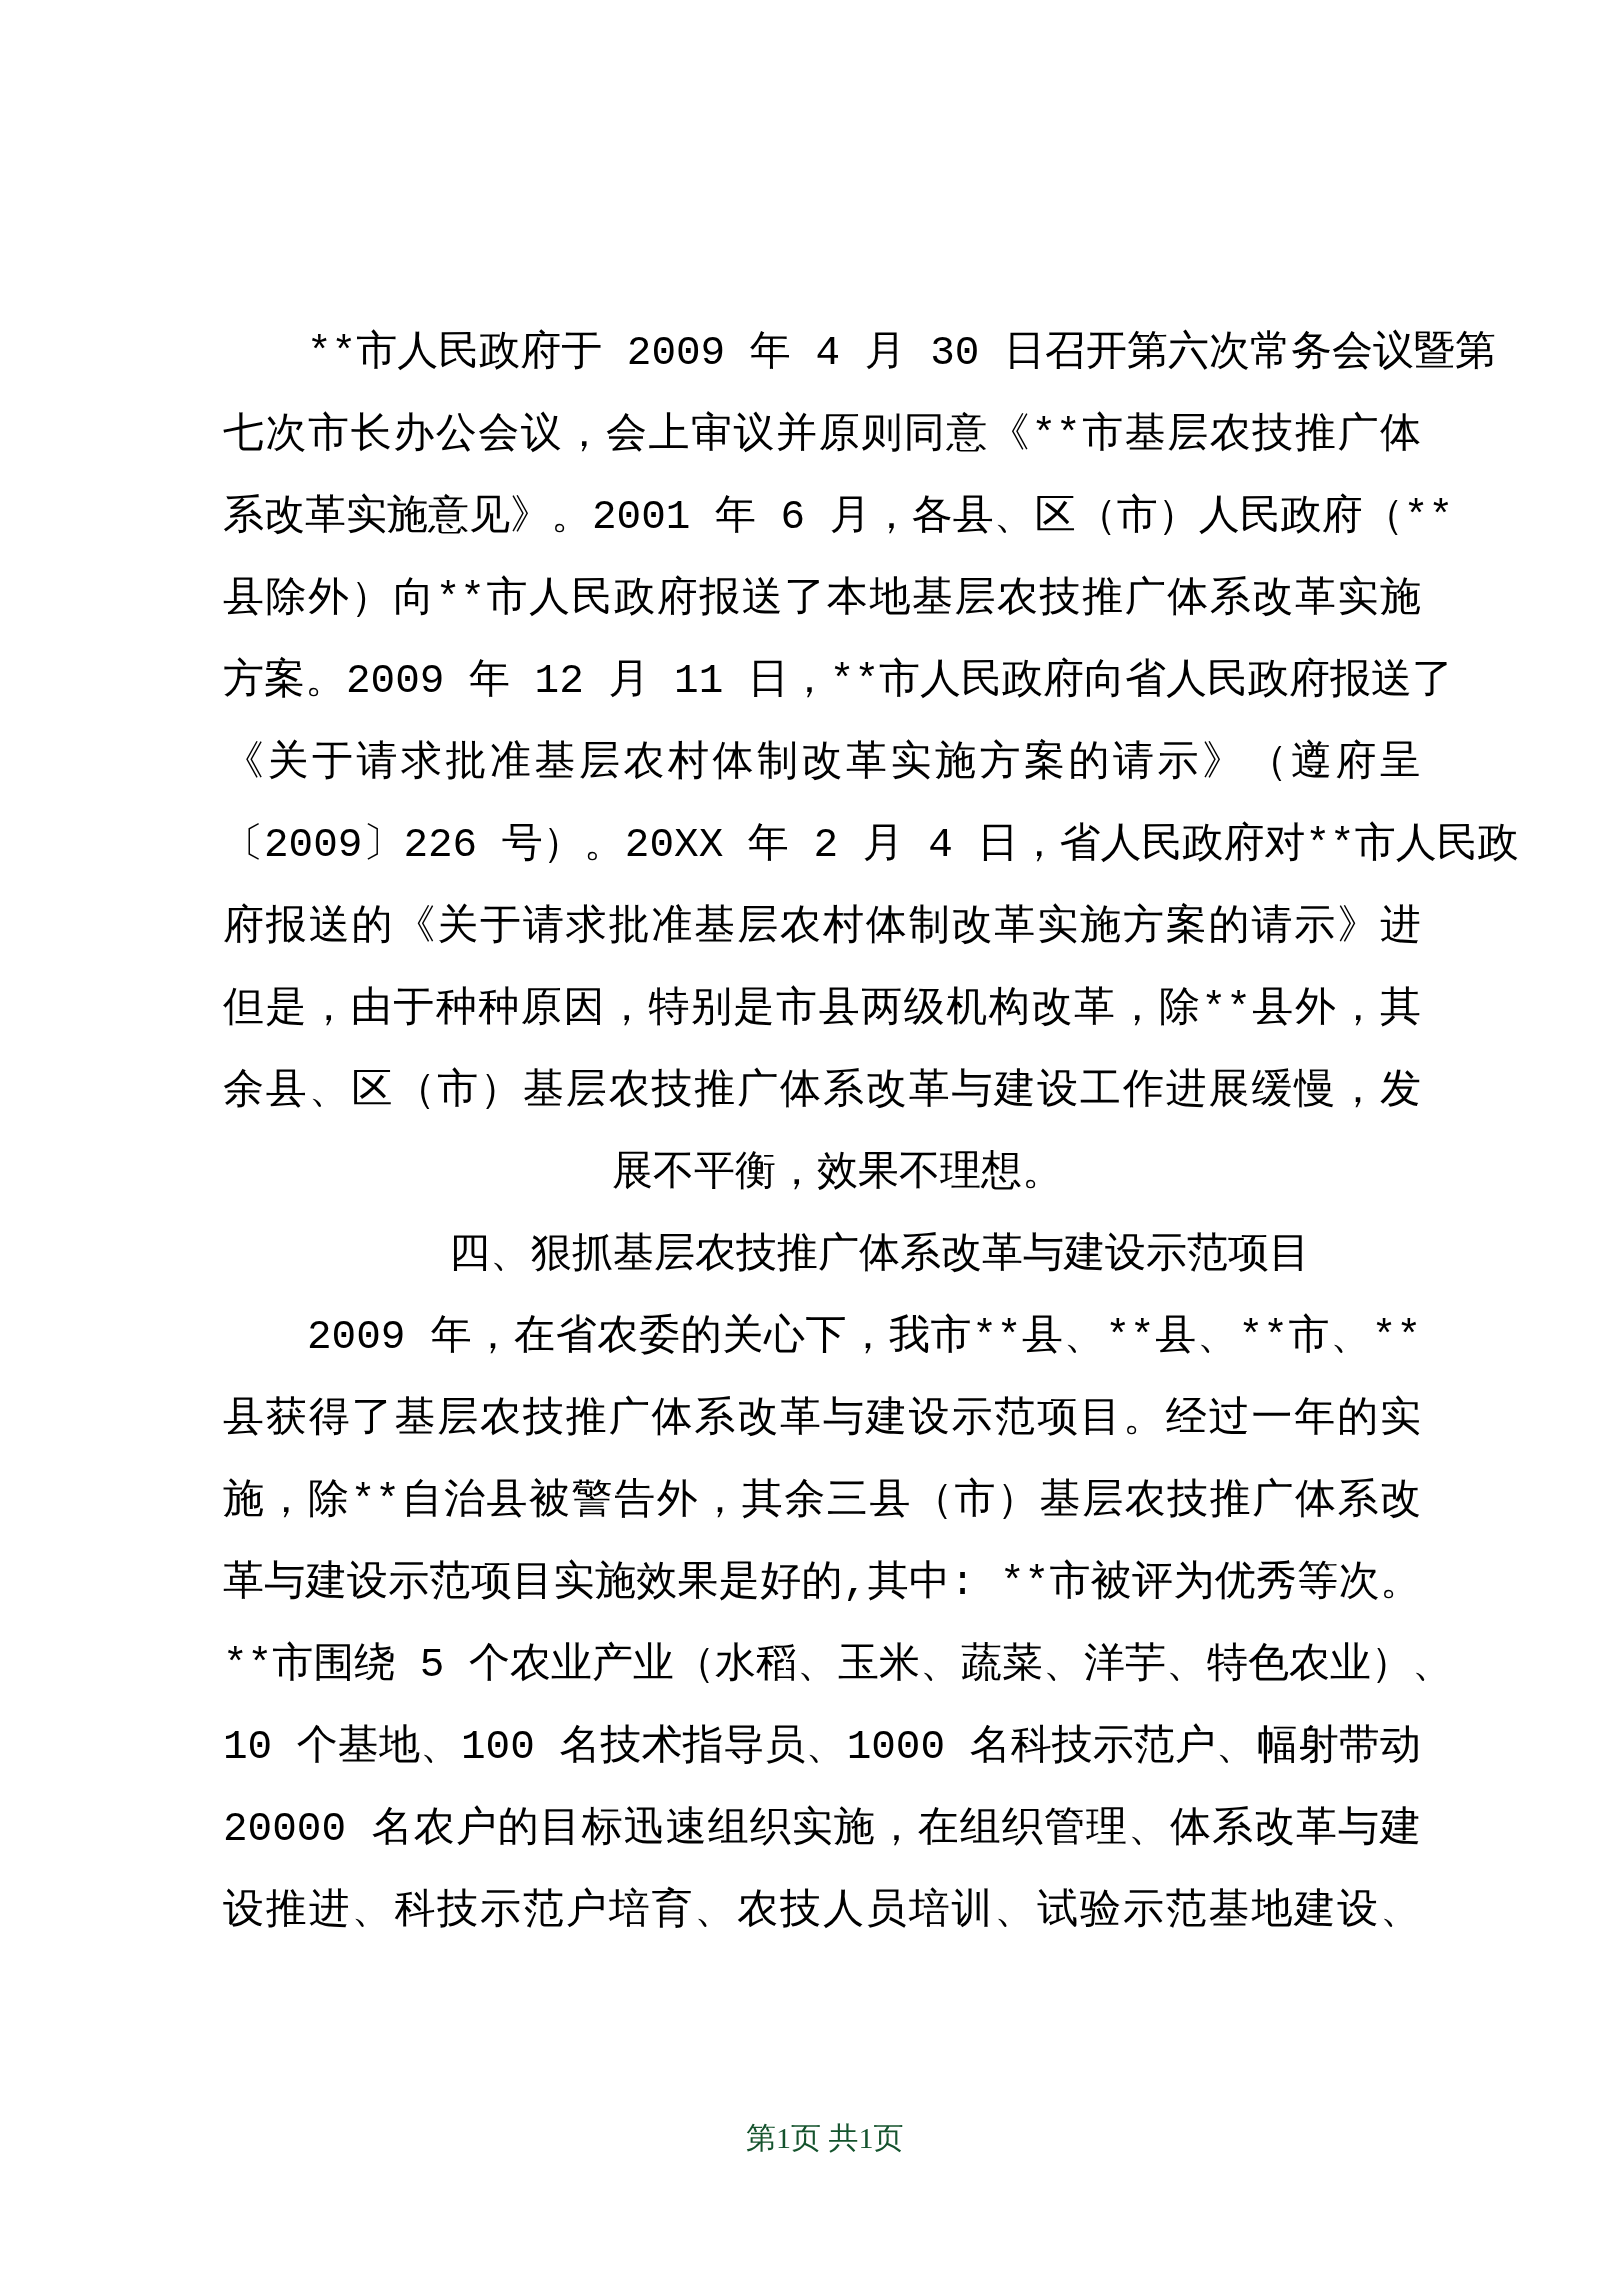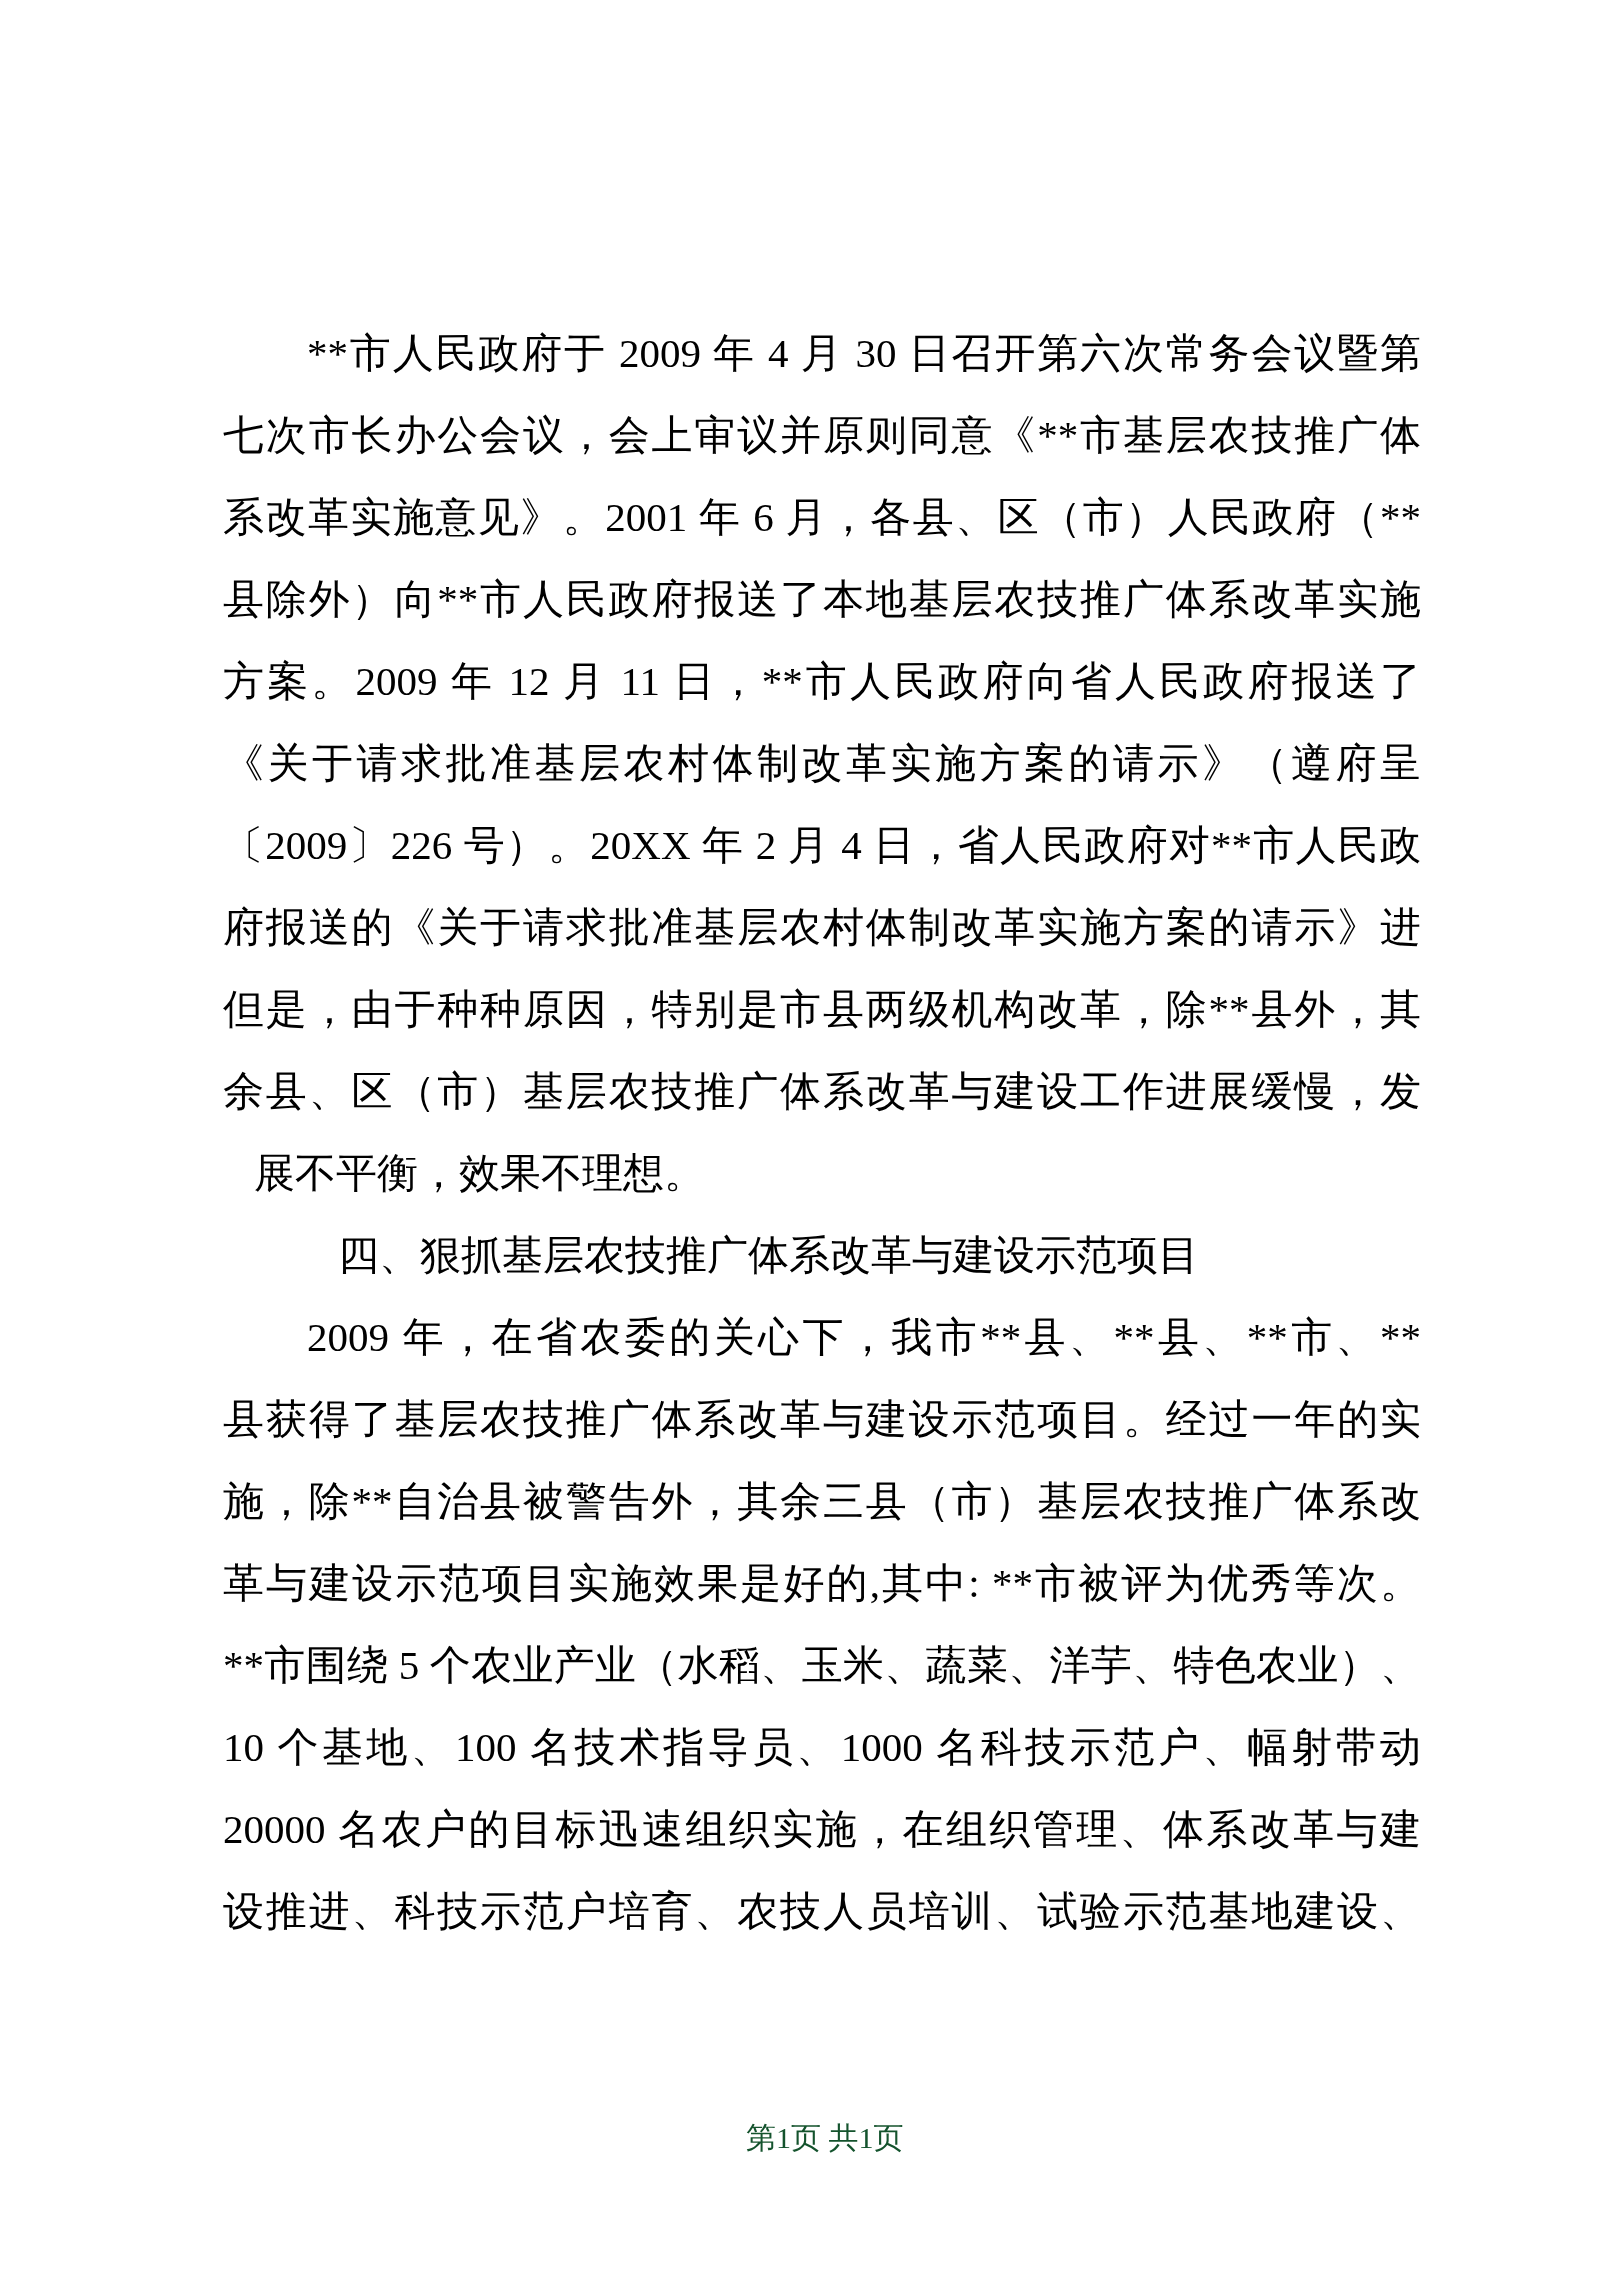--- a/index.html
+++ b/index.html
@@ -14,32 +14,33 @@
     background: #ffffff;
     color: #000000;
     font-family: "Liberation Serif", "DejaVu Serif", serif;
     overflow: hidden;
   }
   .text-block {
     position: absolute;
     left: 223px;
     top: 312px;
     width: 1198px;
+    font-family: Liberation Mono, monospace;
   }
   .line {
     font-size: 41px;
     line-height: 82px;
     height: 82px;
     text-align: justify;
     text-align-last: justify;
     white-space: nowrap;
     color: #000000;
   }
   .line.short {
-    text-align: left;
+    text-align: center;
     text-align-last: auto;
     margin-left: 31px;
   }
   .line.indent {
     text-indent: 84px;
   }
   .footer {
     position: absolute;
     left: 746px;
     top: 2118px;

